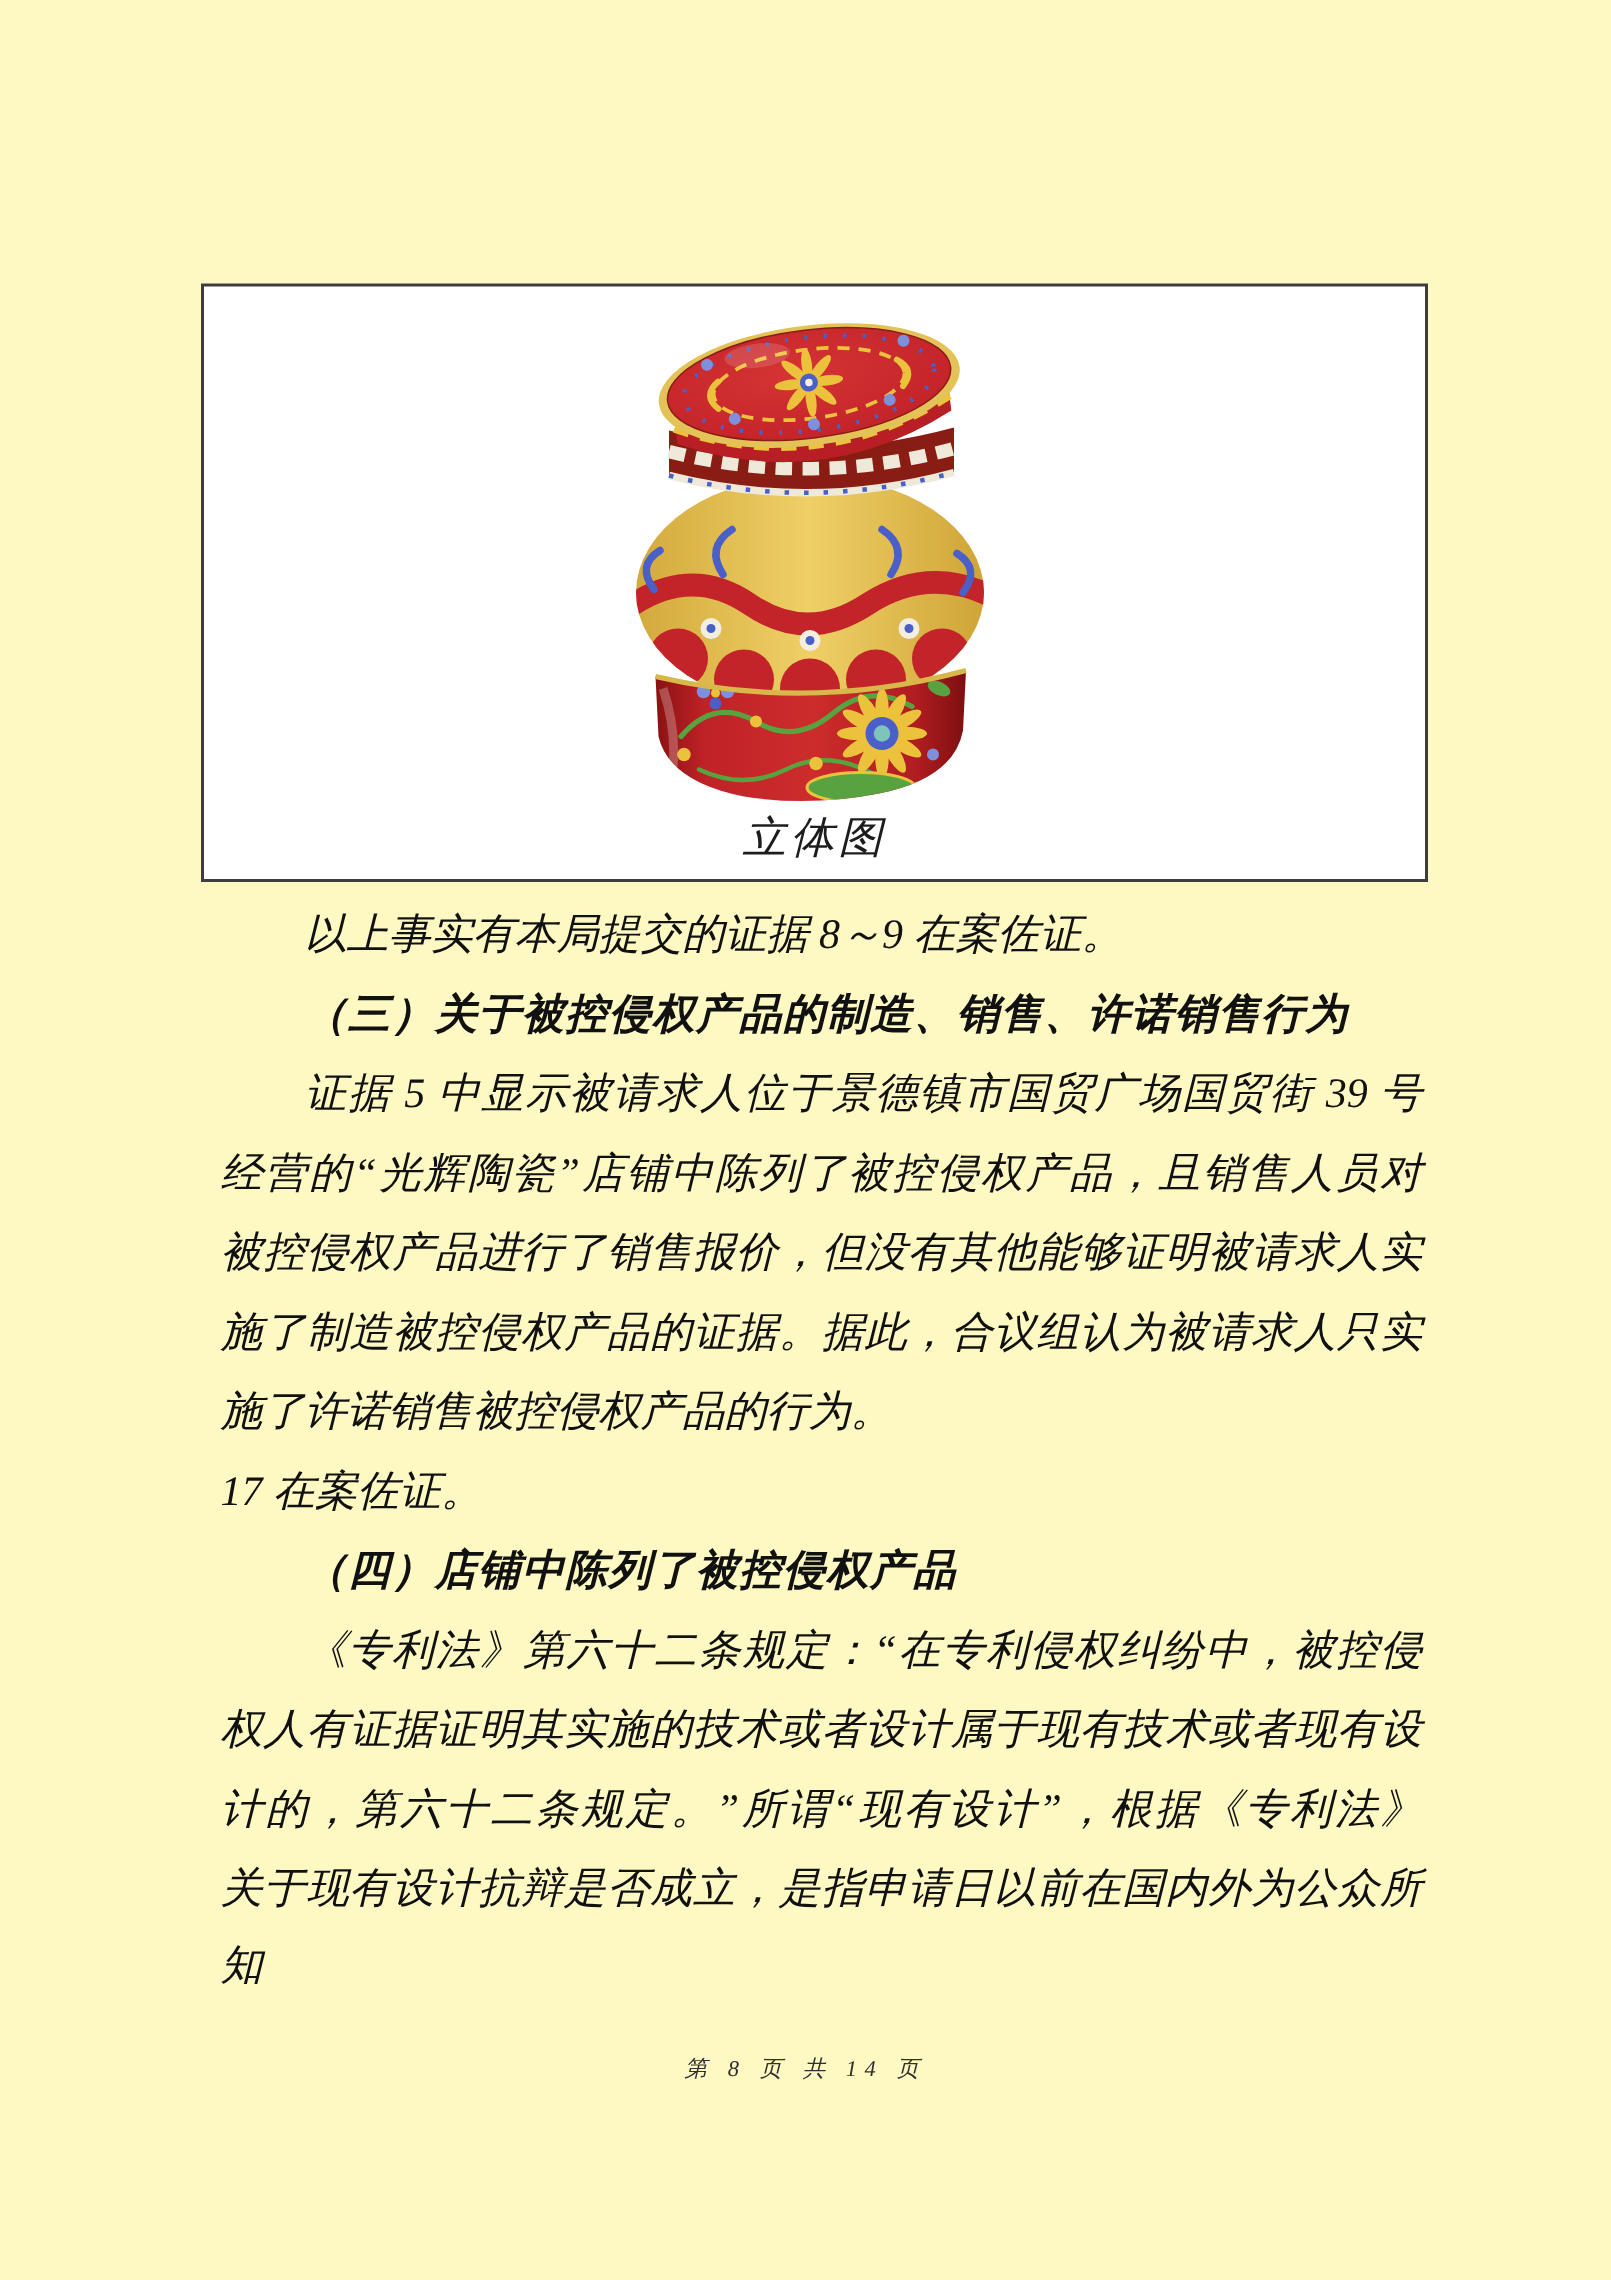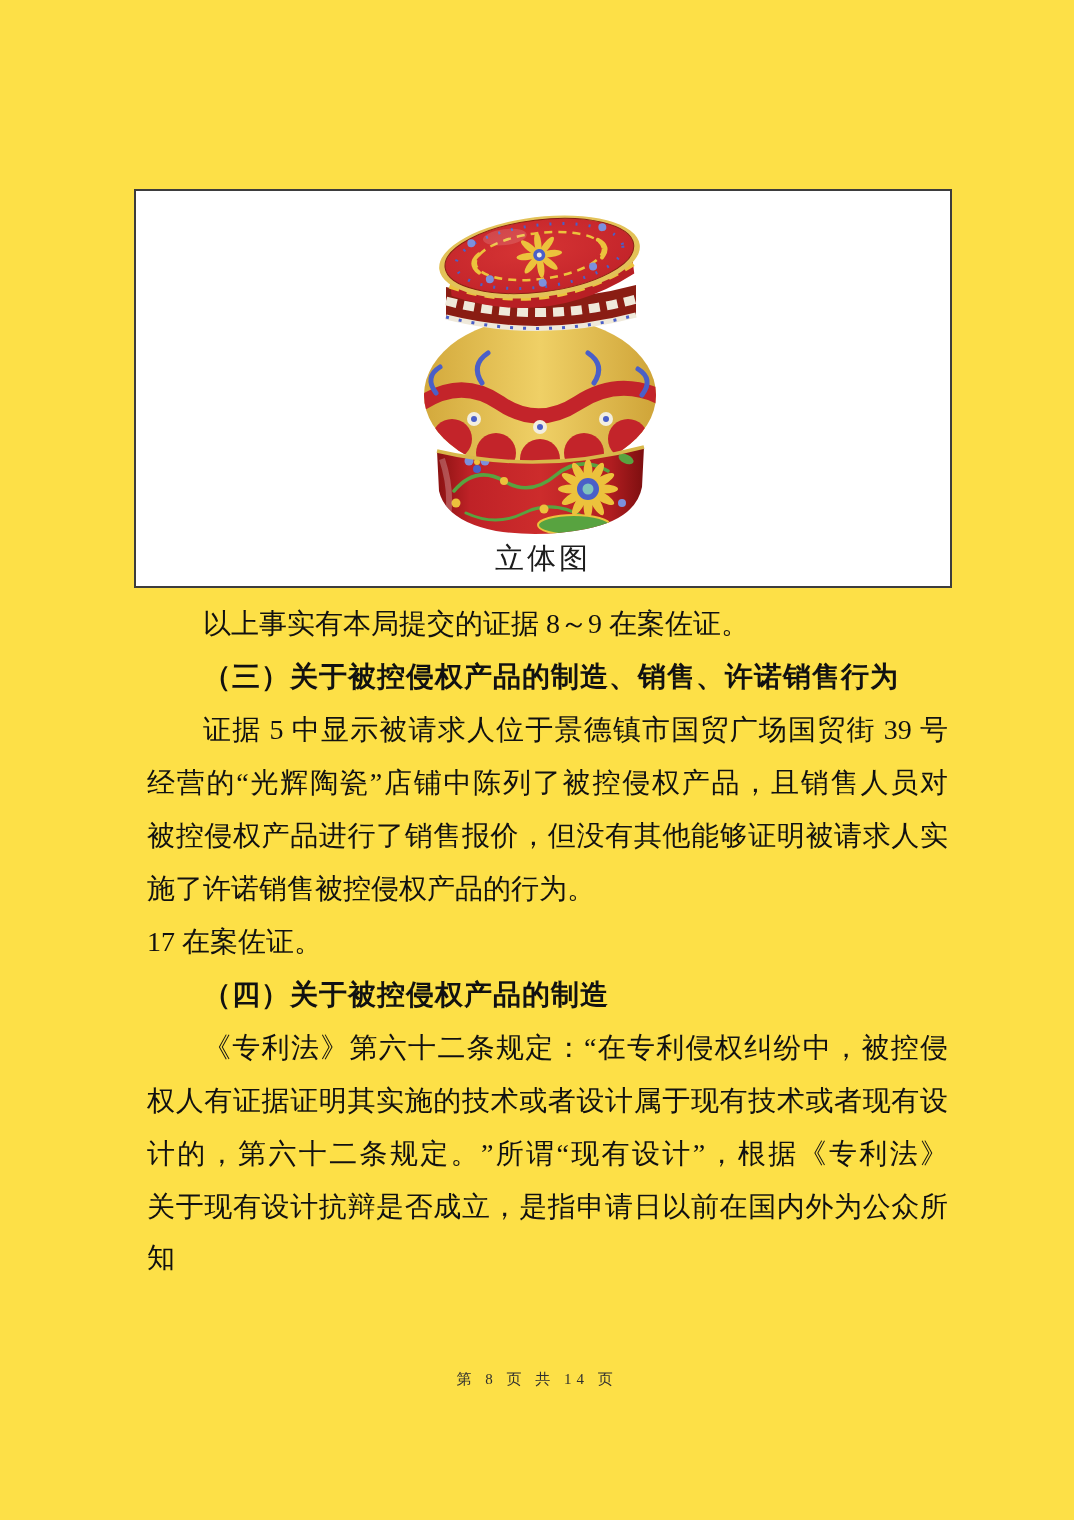--- a/index.html
+++ b/index.html
@@ -4,24 +4,25 @@
 <style>
   html, body {
     margin: 0;
     padding: 0;
     background: #ffffff;
   }
   .page {
     position: relative;
     width: 1074px;
     height: 1520px;
-    background: #fde047;
+    background: #fef9c3;
     overflow: hidden;
     font-family: "Liberation Serif", "DejaVu Serif", serif;
     color: #111111;
+    font-style: italic;
   }
   
   .figure-box {
     position: absolute;
     left: 134px;
     top: 189px;
     width: 818px;
     height: 399px;
     border: 2px solid #3d3d3d;
     box-sizing: border-box;
@@ -221,23 +222,24 @@
     </svg>
     <figcaption class="figure-caption">立体图</figcaption>
   </figure>
 
   <main class="body-text">
     <p class="line indent">以上事实有本局提交的证据 8～9 在案佐证。</p>
     <p class="line indent bold">（三）关于被控侵权产品的制造、销售、许诺销售行为</p>
     <p class="line indent fill">证据 5 中显示被请求人位于景德镇市国贸广场国贸街 39 号</p>
     <p class="line fill">经营的“光辉陶瓷”店铺中陈列了被控侵权产品，且销售人员对</p>
     <p class="line fill">被控侵权产品进行了销售报价，但没有其他能够证明被请求人实</p>
+    <p class="line fill">施了制造被控侵权产品的证据。据此，合议组认为被请求人只实</p>
     <p class="line">施了许诺销售被控侵权产品的行为。</p>
     <p class="line">17 在案佐证。</p>
-    <p class="line indent bold">（四）关于被控侵权产品的制造</p>
+    <p class="line indent bold">（四）店铺中陈列了被控侵权产品</p>
     <p class="line indent fill">《专利法》第六十二条规定：“在专利侵权纠纷中，被控侵</p>
     <p class="line fill">权人有证据证明其实施的技术或者设计属于现有技术或者现有设</p>
     <p class="line fill">计的，第六十二条规定。”所谓“现有设计”，根据《专利法》</p>
     <p class="line fill">关于现有设计抗辩是否成立，是指申请日以前在国内外为公众所知</p>
   </main>
 
   <footer class="page-footer">第 8 页 共 14 页</footer>
 
 </div>
 

